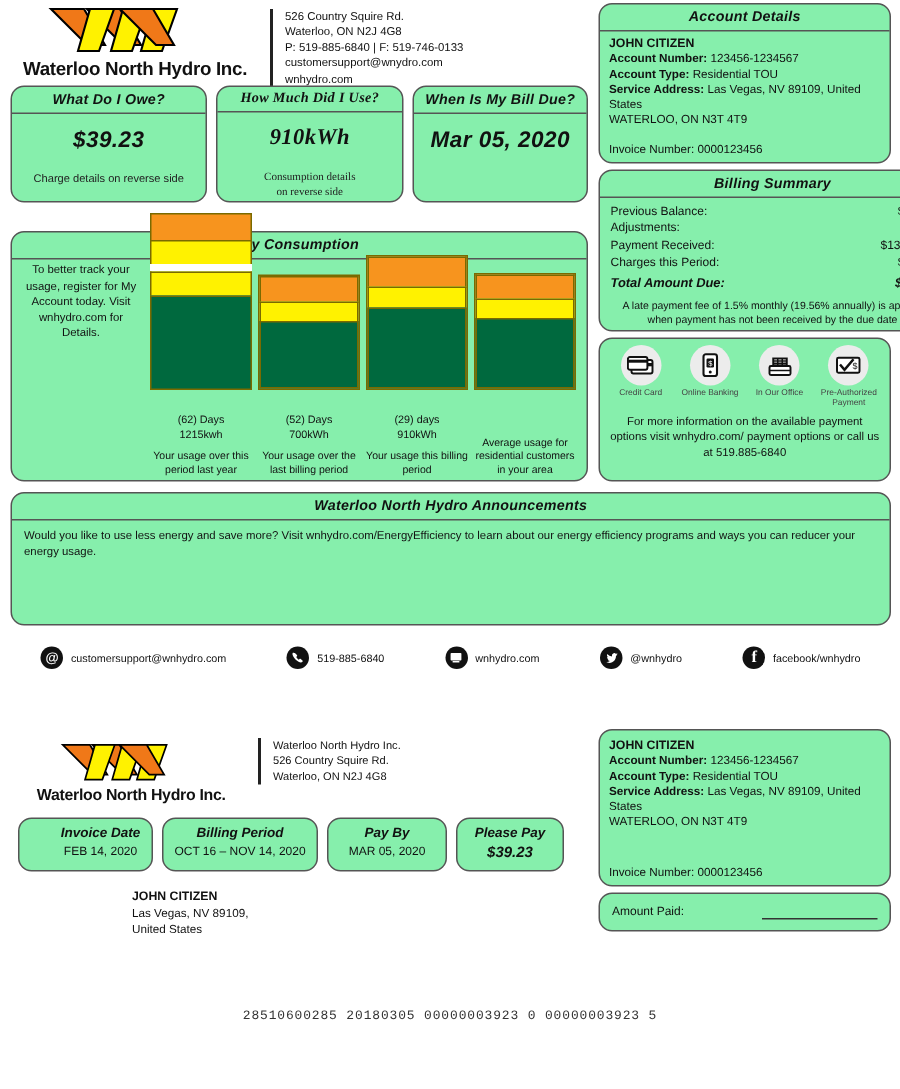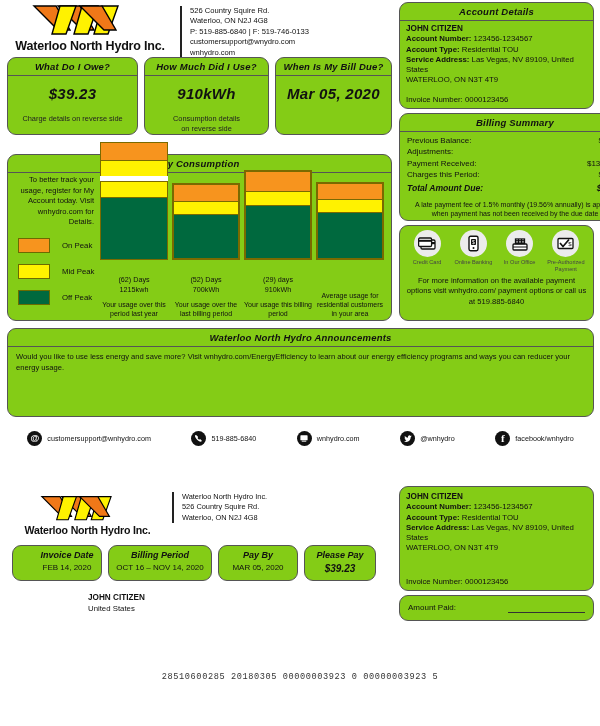--- a/index.html
+++ b/index.html
@@ -9,21 +9,21 @@
     color:#111;
     -webkit-font-smoothing:antialiased;
   }
   .page{position:relative;width:600px;height:726px;overflow:hidden;}
 
   
   .panel{
     position:absolute;
     border:1px solid #555;
     border-radius:9px;
-    background:#84cc16;
+    background:#86efac;
     box-sizing:border-box;
   }
   .panel-title{
     text-align:center;
     font-weight:bold;
     font-style:italic;
     font-size:9.5px;
     padding:3px 2px 3px;
     border-bottom:1px solid #555;
     letter-spacing:.2px;
@@ -47,30 +47,30 @@
   .kbox{top:57px;height:78px;}
   .kbox .kv{
     text-align:center;font-size:15px;font-weight:bold;font-style:italic;
     margin-top:9px;letter-spacing:.3px;
   }
   .kbox .ksub{
     text-align:center;font-size:7.4px;line-height:10px;margin-top:12px;
     padding:0 8px;color:#222;
   }
   #kbox1{left:7px;width:131px;}
-  #kbox2{left:144px;width:125px;}
+  #kbox2{left:144px;width:125px;font-family:Liberation Serif, serif;}
   #kbox3{left:275px;width:117px;}
 
   
   #consumption{left:7px;top:154px;width:385px;height:167px;}
   .cons-left{
     position:absolute;left:4px;top:20px;width:84px;
   }
   .cons-note{
-    font-size:7.6px;line-height:10.5px;text-align:right;color:#111;
+    font-size:7.6px;line-height:10.5px;text-align:center;color:#111;
     padding:0 2px;
   }
   .legend{margin-top:10px;}
   .legend-row{display:flex;align-items:center;margin-bottom:11px;padding-left:6px;}
   .legend-sw{width:30px;height:13px;border:1px solid #6b6b00;}
   .legend-lb{font-size:7.8px;margin-left:12px;}
 
   .chart{
     position:absolute;left:92px;top:18px;right:4px;bottom:2px;
   }
@@ -218,34 +218,20 @@
     <div class="panel-title">When Is My Bill Due?</div>
     <div class="kv">Mar 05, 2020</div>
     <div class="ksub"></div>
   </div>
 
   <div class="panel" id="consumption">
     <div class="panel-title">My Consumption</div>
 
     <div class="cons-left">
       <div class="cons-note">To  better track your usage, register for My Account today. Visit wnhydro.com for Details.</div>
-      <div class="legend">
-        <div class="legend-row">
-          <span class="legend-sw" style="background:#F7941E"></span>
-          <span class="legend-lb">On Peak</span>
-        </div>
-        <div class="legend-row">
-          <span class="legend-sw" style="background:#FFF200"></span>
-          <span class="legend-lb">Mid Peak</span>
-        </div>
-        <div class="legend-row">
-          <span class="legend-sw" style="background:#00693E"></span>
-          <span class="legend-lb">Off Peak</span>
-        </div>
-      </div>
     </div>
 
     <div class="chart">
       <div class="chart-inner" id="chart-inner">
           <div class="bar-col" style="left: 0px;">
             <div class="bar-stack" style="height: 118px; border: none;">
               <div class="seg" style="height: 15.3%; background: rgb(247, 148, 30); border-top: 1px solid rgb(122, 106, 0); border-right: 1px solid rgb(122, 106, 0); border-bottom: none; border-left: 1px solid rgb(122, 106, 0); border-image: initial;"></div>
               <div class="seg" style="height: 13.6%; background: rgb(255, 242, 0); border-top: 1px solid rgb(122, 106, 0); border-right: 1px solid rgb(122, 106, 0); border-bottom: none; border-left: 1px solid rgb(122, 106, 0); border-image: initial;"></div>
               <div class="seg" style="height: 4.2%; background: rgb(255, 255, 255); border-top: none;"></div>
               <div class="seg" style="height: 13.6%; background: rgb(255, 242, 0); border-top: 1px solid rgb(122, 106, 0); border-right: 1px solid rgb(122, 106, 0); border-bottom: none; border-left: 1px solid rgb(122, 106, 0); border-image: initial;"></div>
@@ -467,20 +453,21 @@
     <div class="st">Pay By</div>
     <div class="sv">MAR 05, 2020</div>
   </div>
   <div class="panel sbox" id="sbox4">
     <div class="st">Please Pay</div>
     <div class="sv big">$39.23</div>
   </div>
 
   <div class="stub-cust">
     <div class="nm">JOHN CITIZEN</div>
+    <div>Las Vegas, NV 89109,</div>
     <div>United States</div>
   </div>
 
   <div class="panel" id="acct2">
     <div class="acct-body" style="padding-top:5px">
       <div class="acct-name">JOHN CITIZEN</div>
       <div><span class="lbl">Account Number:</span> <span>123456-1234567</span></div>
       <div><span class="lbl">Account Type:</span> <span>Residential TOU</span></div>
       <div><span class="lbl">Service Address:</span> <span>Las Vegas, NV 89109, United States</span></div>
       <div>WATERLOO, ON N3T 4T9</div>

